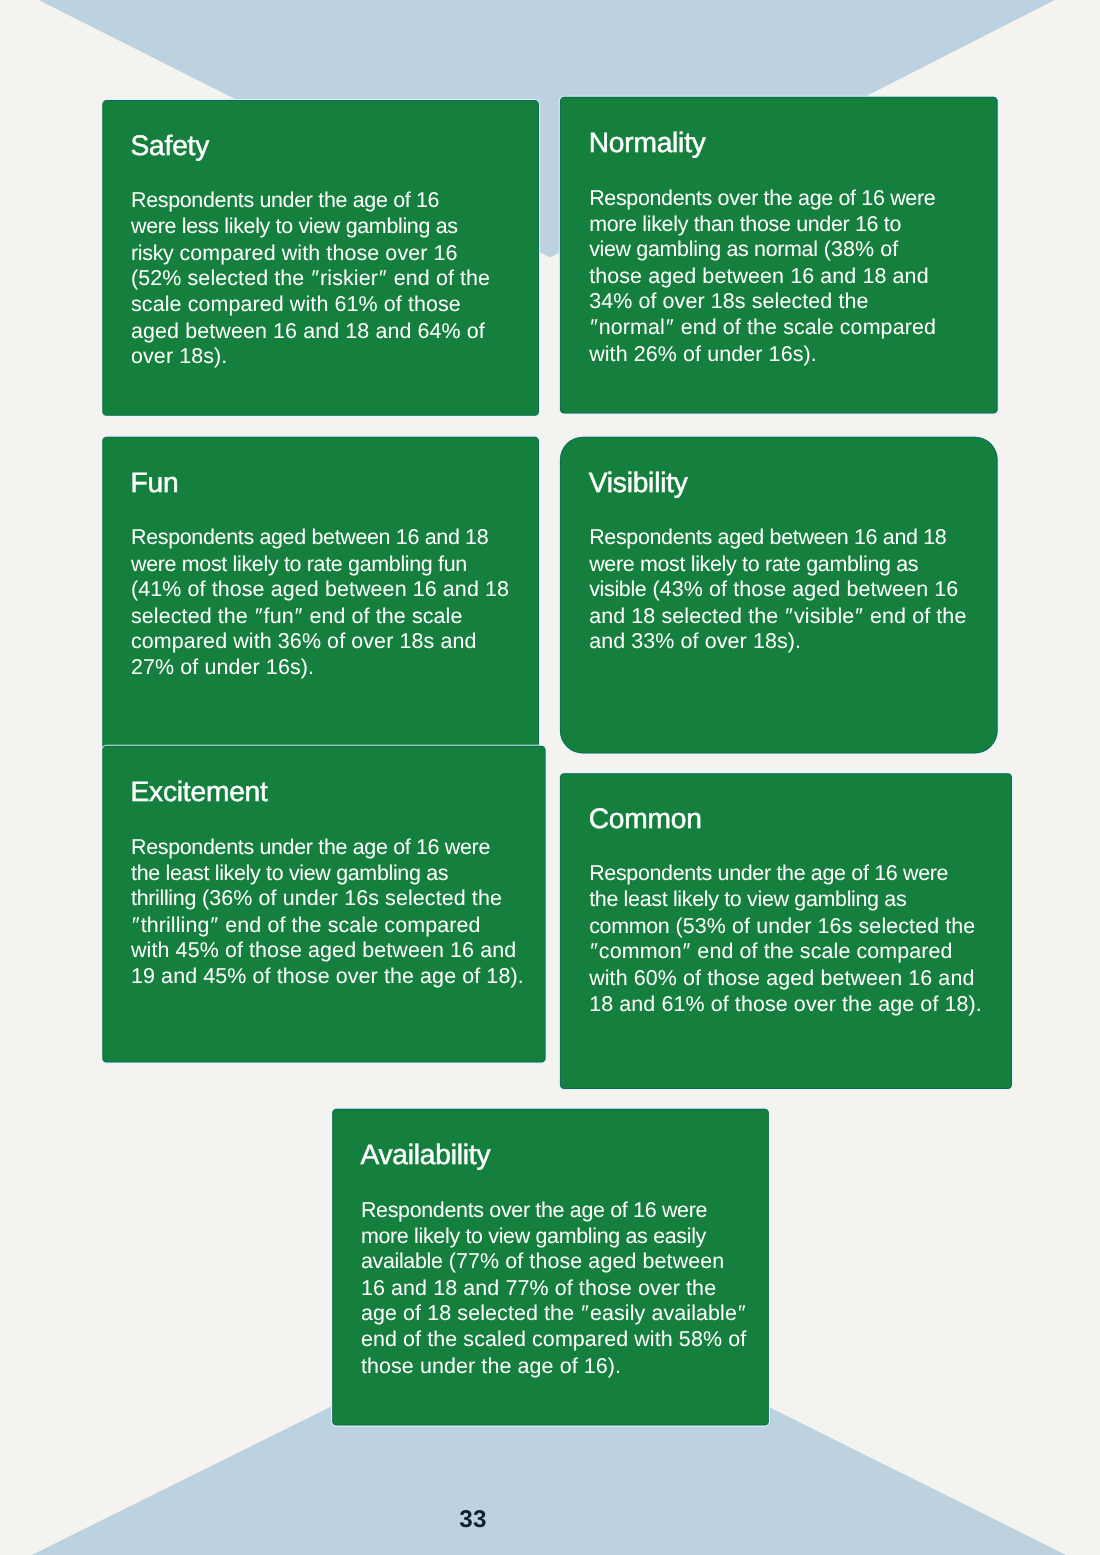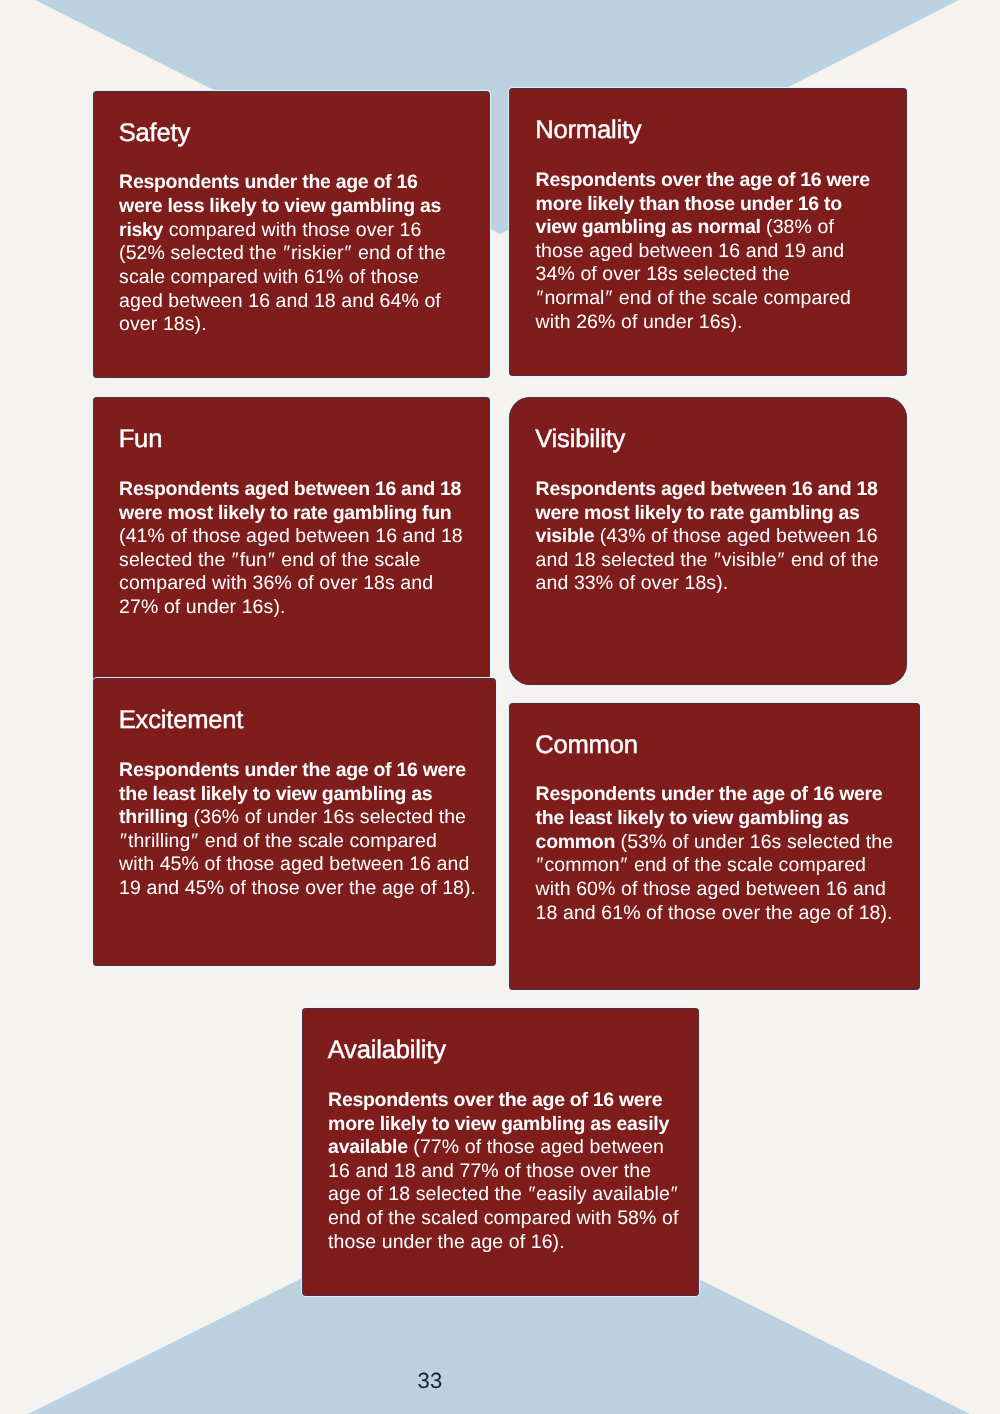--- a/index.html
+++ b/index.html
@@ -2,35 +2,35 @@
 <html><head>
 <meta charset="utf-8">
 <title>Perceptions of gambling - page 33</title>
 <style>
   html,body{margin:0;padding:0;}
   body{width:1000px;height:1414px;position:relative;overflow:hidden;background:#f4f3ef;
        font-family:"Liberation Sans",sans-serif;
        -webkit-font-smoothing:antialiased;-moz-osx-font-smoothing:grayscale;
        text-rendering:geometricPrecision;}
   .bg{position:absolute;left:0;top:0;}
-  .card{position:absolute;background:#7f1d1d;border-radius:4px;box-sizing:border-box;color:#fff;
+  .card{position:absolute;background:#15803d;border-radius:4px;box-sizing:border-box;color:#fff;
         overflow:hidden;
         box-shadow:0 0 0 1px rgba(223,243,255,0.92), inset 0 0 0 1px rgba(0,76,130,0.38);}
   .card-grid{position:absolute;left:0;top:0;width:1000px;height:1414px;}
   h2{margin:0;font-weight:400;}
   .card-title{position:absolute;left:26.2px;top:30.2px;font-size:25.6px;font-weight:400;
               line-height:25.6px;-webkit-text-stroke:0.42px #fff;white-space:pre;letter-spacing:-0.2px;
               transform:translateZ(0);}
   .card-body{position:absolute;left:26.6px;top:80.9px;font-size:19.5px;line-height:23.63px;}
   .ln{white-space:pre;height:23.63px;transform:translateZ(0);}
-  .ld{font-weight:700;letter-spacing:-0.3px;margin-top:11px;}
+  .ld{font-weight:400;letter-spacing:-0.3px;margin-top:11px;}
   .rg{font-weight:400;letter-spacing:0.09px;}
   .qm{padding:0 0.9px;}
   .pageno{position:absolute;left:0;top:1370px;width:860px;text-align:center;
-          font-weight:400;font-size:22.1px;line-height:22.1px;color:#0c2030;letter-spacing:0.1px;
+          font-weight:700;font-size:22.1px;line-height:22.1px;color:#0c2030;letter-spacing:0.1px;
           transform:translateZ(0);}
 </style>
 </head>
 <body>
 
 <svg class="bg" width="1000" height="1414" viewBox="0 0 1000 1414">
   <rect x="0" y="0" width="1000" height="1414" fill="#f4f3ef"></rect>
   <polygon points="35,0 959,0 500,234" fill="#bcd2e0"></polygon>
   <polygon points="500,1180 970,1414 28,1414" fill="#bcd2e0"></polygon>
 </svg>
@@ -47,21 +47,21 @@
       <div class="ln"><span class="rg">aged between 16 and 18 and 64% of</span></div>
       <div class="ln"><span class="rg">over 18s).</span></div>
     </div>
   </section>
   <section class="card" style="left:509.0px;top:88px;width:397.5px;height:287.5px;">
     <h2 class="card-title">Normality</h2>
     <div class="card-body">
       <div class="ln"><span class="ld">Respondents over the age of 16 were</span></div>
       <div class="ln"><span class="ld">more likely than those under 16 to</span></div>
       <div class="ln"><span class="ld">view gambling as normal</span><span class="rg"> (38% of</span></div>
-      <div class="ln"><span class="rg">those aged between 16 and 19 and</span></div>
+      <div class="ln"><span class="rg">those aged between 16 and 18 and</span></div>
       <div class="ln"><span class="rg">34% of over 18s selected the</span></div>
       <div class="ln"><span class="rg"><span class="qm">″</span>normal<span class="qm">″</span> end of the scale compared</span></div>
       <div class="ln"><span class="rg">with 26% of under 16s).</span></div>
     </div>
   </section>
   <section class="card" style="left:92.5px;top:397.0px;width:397.5px;height:287.5px;">
     <h2 class="card-title">Fun</h2>
     <div class="card-body">
       <div class="ln"><span class="ld">Respondents aged between 16 and 18</span></div>
       <div class="ln"><span class="ld">were most likely to rate gambling fun</span></div>

